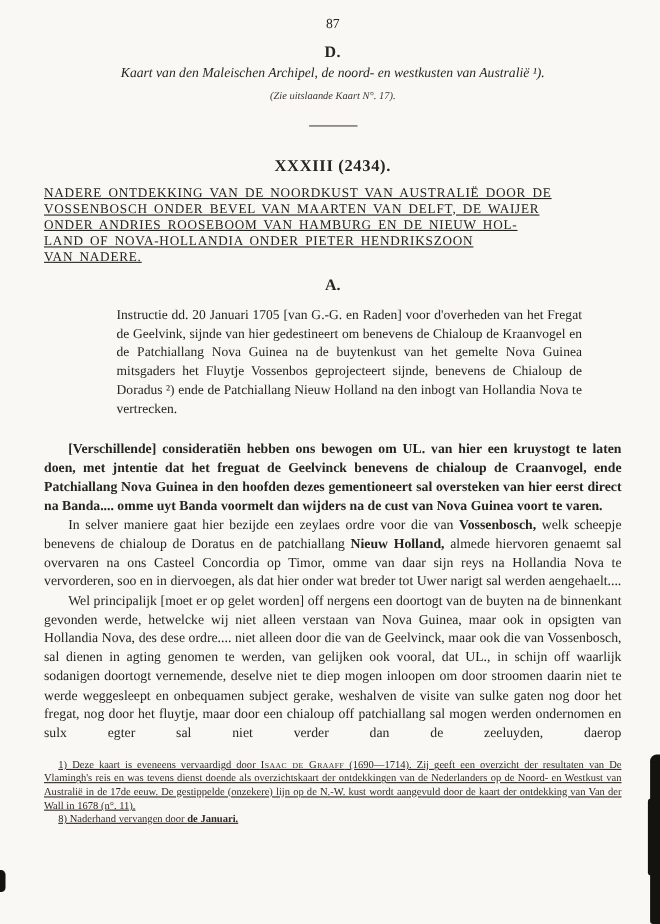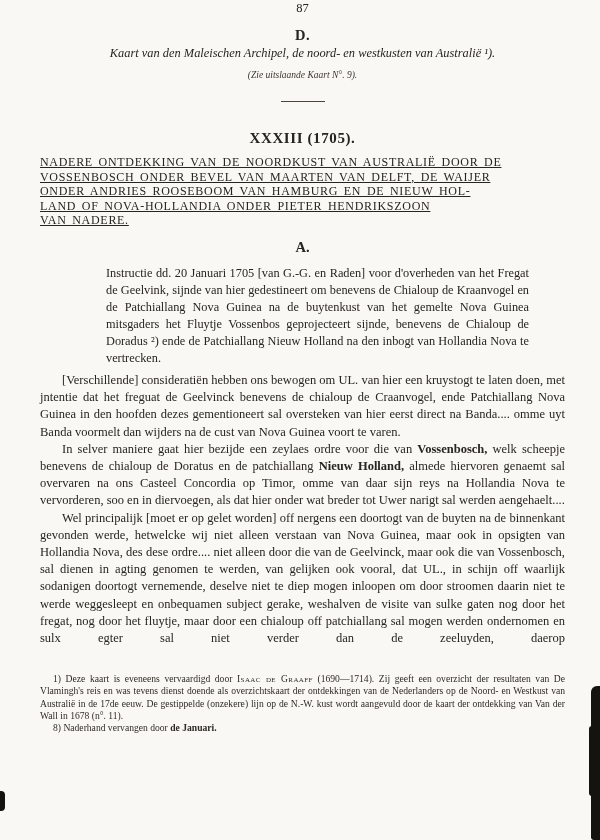--- a/index.html
+++ b/index.html
@@ -12,21 +12,21 @@
   body {
     width: 600px;
     height: 840px;
     background: var(--paper);
     color: var(--ink);
     font-family: "Liberation Serif", "DejaVu Serif", serif;
     position: relative;
     overflow: hidden;
   }
   .content {
-    padding: 1px 35px 0 40px;
+    padding: 14px 35px 0 40px;
   }
   .page-number {
     text-align: center;
     font-size: 12.5px;
   }
   .section-letter {
     text-align: center;
     font-size: 14.5px;
     font-weight: bold;
     margin-top: 11px;
@@ -79,29 +79,30 @@
     text-align: justify;
     margin: 9px 36px 0 66px;
   }
   .body-para {
     font-size: 12.5px;
     line-height: 17.2px;
     text-align: justify;
     text-indent: 22px;
     margin: 0;
   }
-  .body-para.first { margin-top: 5px; }
+  .body-para.first { margin-top: 20px; font-weight: bold; }
   .last-justify { text-align-last: justify; }
   .bold { font-weight: bold; }
   .smallcaps { font-variant: small-caps; letter-spacing: 0.4px; }
   .footnotes {
-    margin-top: 26px;
+    margin-top: 15px;
     font-size: 9.6px;
     line-height: 12.2px;
     color: #2e2b25;
+    text-decoration: underline;
   }
   .footnote {
     margin: 0;
     text-align: justify;
     text-indent: 13px;
   }
   .artifact-right {
     position: absolute;
     right: 0;
     top: 686px;
@@ -134,25 +135,25 @@
 <body>
 
 <div class="content">
 
   <div class="page-number">87</div>
 
   <div class="section-letter">D.</div>
 
   <div class="map-title">Kaart van den Maleischen Archipel, de noord- en westkusten van Australië ¹).</div>
 
-  <div class="map-subtitle">(Zie uitslaande Kaart N°. 9).</div>
+  <div class="map-subtitle">(Zie uitslaande Kaart N°. 17).</div>
 
   <div class="ornamental-rule"></div>
 
-  <h2 class="chapter-heading">XXXIII (1705).</h2>
+  <h2 class="chapter-heading">XXXIII (2434).</h2>
 
   <div class="chapter-title">
     <div>NADERE ONTDEKKING VAN DE NOORDKUST VAN AUSTRALIË DOOR DE</div>
     <div>VOSSENBOSCH ONDER BEVEL VAN MAARTEN VAN DELFT, DE WAIJER</div>
     <div>ONDER ANDRIES ROOSEBOOM VAN HAMBURG EN DE NIEUW HOL-</div>
     <div>LAND OF NOVA-HOLLANDIA ONDER PIETER HENDRIKSZOON</div>
     <div>VAN NADERE.</div>
   </div>
 
   <div class="subsection-letter">A.</div>

